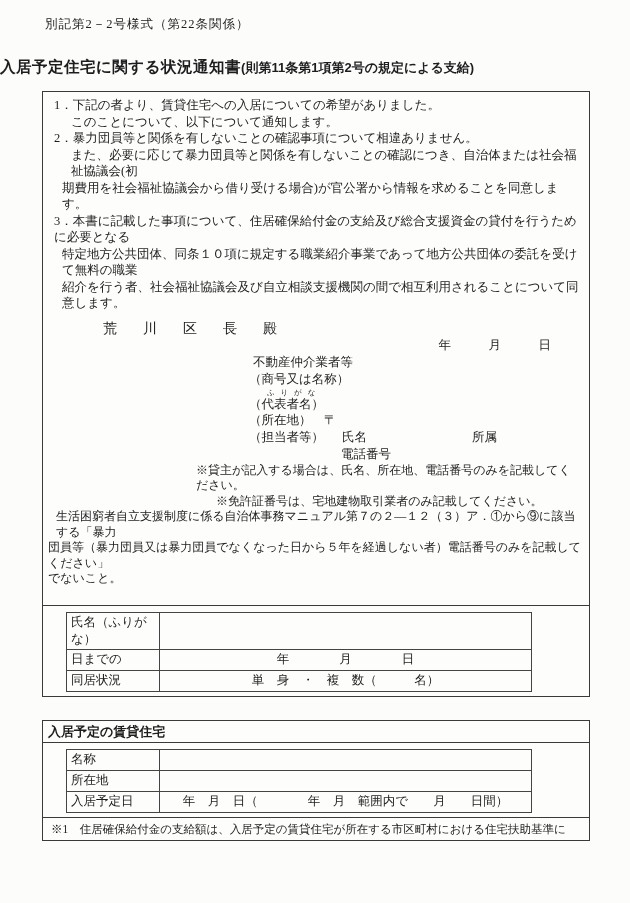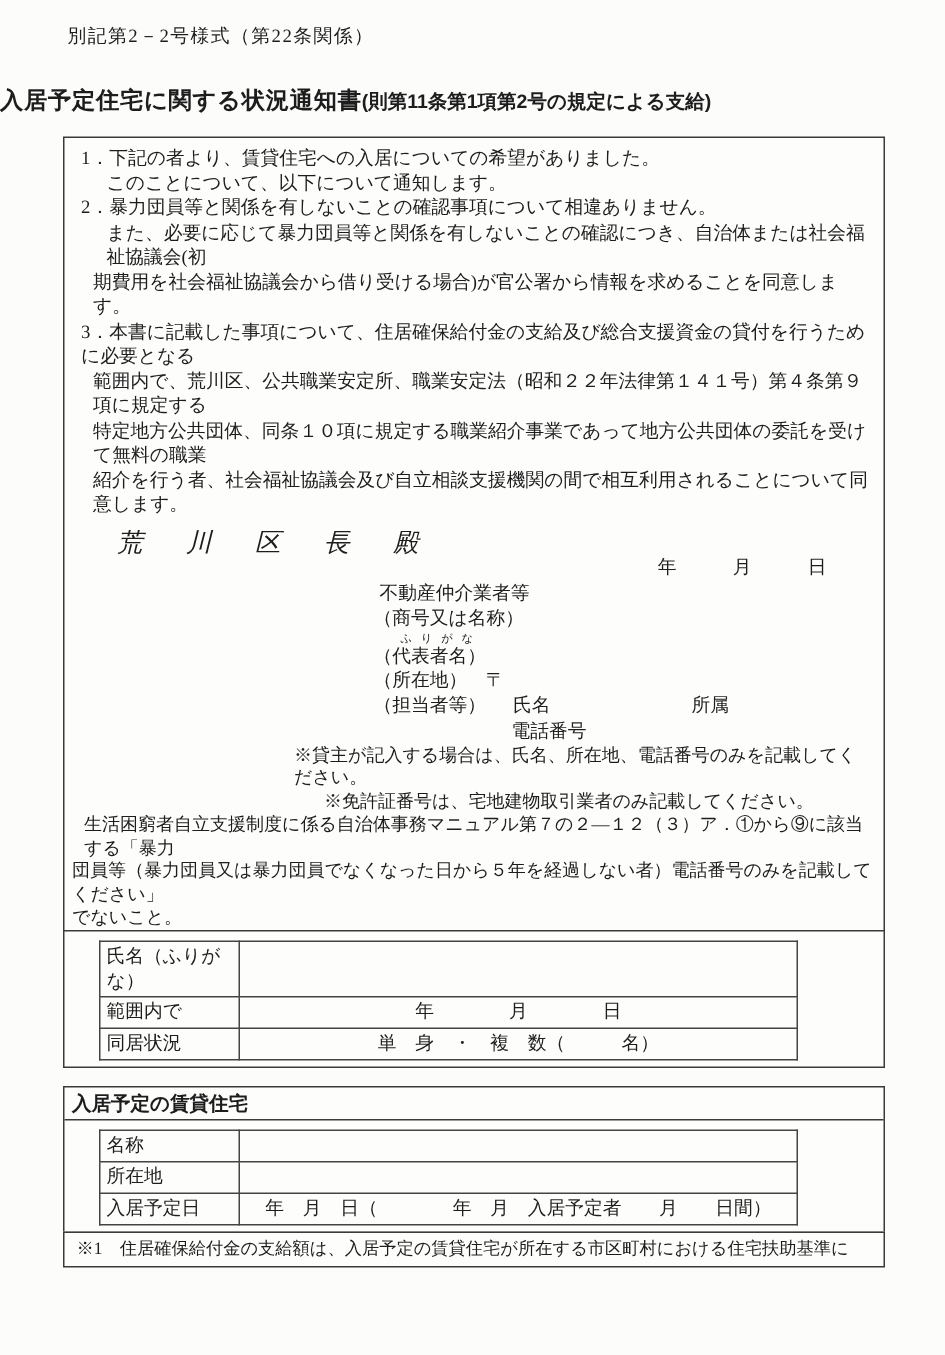--- a/index.html
+++ b/index.html
@@ -9,45 +9,45 @@
     font-family:"Liberation Serif","DejaVu Serif",serif;
     position:relative;
   }
   .formref{ margin:16px 0 0 45px; font-size:12.5px; letter-spacing:1px;}
   .titlebar{ margin-top:24px; font-family:"Liberation Sans","DejaVu Sans",sans-serif; font-weight:bold;}
   .t-main{ font-size:15.5px; letter-spacing:0.5px;}
   .t-paren{ font-size:13px;}
   .subtitle{ text-align:right; margin-right:28px; font-size:12.5px; font-weight:bold; font-style:italic;
     font-family:"Liberation Sans","DejaVu Sans",sans-serif;}
   .box{ margin-left:42px; width:548px; border:1px solid #3a3a3a; background:#fdfdfc;}
-  .box1{ margin-top:13px; padding:5px 6px 0 0;}
+  .box1{ margin-top:13px; padding:5px 6px 18px 0;}
   .nl{ font-size:12.5px; line-height:16.5px;}
   .i-num{ padding-left:11px;}
   .i-sub{ padding-left:28px;}
   .i-cont{ padding-left:19px;}
-  .addressee{ margin-top:8px; margin-left:35px; font-size:17px; letter-spacing:6px; line-height:17px;font-style:italic;}
+  .addressee{ margin-top:8px; margin-left:60px; font-size:14px; letter-spacing:6px; line-height:17px;}
   .dateline{ text-align:right; padding-right:32px; font-size:12.5px; line-height:17px;}
   .sig{ margin-left:206px; font-size:12.5px;}
   .s-line{ line-height:17px;}
   .s-head{ margin-left:4px;}
   .s-ruby{ font-size:7.5px; line-height:9px; margin-left:18px; letter-spacing:2px;}
   .s-rep{ line-height:15px;}
   .s-contact{ position:relative;}
   .nm-label{ margin-left:18px;}
-  .dept-label{ position:absolute; left:212px;}
+  .dept-label{ position:absolute; left:223px;}
   .s-phone{ margin-left:92px;}
   .anote{ font-size:12px; line-height:15.5px;}
   .a1{ margin-left:153px;}
   .a2{ margin-left:173px;}
   .bl{ font-size:12px; line-height:15.5px;}
   .b-head{ margin-left:6px;}
   .b1{ margin-left:13px;}
   .b2{ margin-left:5px;}
   .section{ margin-top:-1px;}
-  .section.gap{ margin-top:12px;}
+  .section.gap{ margin-top:23px;}
   .sec-h{ font-family:"Liberation Sans","DejaVu Sans",sans-serif; font-weight:bold; font-size:13px;
     line-height:21px; padding-left:5px; border-bottom:1px solid #3a3a3a;}
   table.ftable{ border-collapse:collapse; margin:6px 0 4px 23px; width:466px;
     font-size:12.5px;}
   table.ftable td{ border:1px solid #444; height:21px; padding:1px 4px;}
   td.lab{ width:93px; text-align:left;}
   td.val{ text-align:center;}
   .notes{ margin-top:-1px; padding:4px 4px 3px 0;}
   .note-l{ font-size:11.5px; line-height:15.5px;}
   .nm0{ padding-left:8px;}
@@ -63,21 +63,20 @@
     <span class="t-main">入居予定住宅に関する状況通知書</span><span class="t-paren">(則第11条第1項第2号の規定による支給)</span>
   </div>
 
   <div class="box box1">
     <div class="nl i-num">1．下記の者より、賃貸住宅への入居についての希望がありました。</div>
     <div class="nl i-sub">このことについて、以下について通知します。</div>
     <div class="nl i-num">2．暴力団員等と関係を有しないことの確認事項について相違ありません。</div>
     <div class="nl i-sub">また、必要に応じて暴力団員等と関係を有しないことの確認につき、自治体または社会福祉協議会(初</div>
     <div class="nl i-cont">期費用を社会福祉協議会から借り受ける場合)が官公署から情報を求めることを同意します。</div>
     <div class="nl i-num">3．本書に記載した事項について、住居確保給付金の支給及び総合支援資金の貸付を行うために必要となる</div>
-    <div class="nl i-cont">範囲内で、荒川区、公共職業安定所、職業安定法（昭和２２年法律第１４１号）第４条第９項に規定する</div>
     <div class="nl i-cont">特定地方公共団体、同条１０項に規定する職業紹介事業であって地方公共団体の委託を受けて無料の職業</div>
     <div class="nl i-cont">紹介を行う者、社会福祉協議会及び自立相談支援機関の間で相互利用されることについて同意します。</div>
 
     <div class="addressee">荒　川　区　長　殿</div>
     <div class="dateline">年　　　月　　　日</div>
 
     <div class="sig">
       <div class="s-line s-head">不動産仲介業者等</div>
       <div class="s-line">（商号又は名称）</div>
       <div class="s-ruby">ふ り が な</div>
@@ -98,21 +97,21 @@
   </div>
 
   <div class="box section">
     <table class="ftable">
       <tbody>
           <tr>
         <td class="lab">氏名（ふりがな）</td>
         <td class="val"></td>
       </tr>
       <tr>
-        <td class="lab">範囲内で</td>
+        <td class="lab">日までの</td>
         <td class="val">年　　　　月　　　　日</td>
       </tr>
       <tr>
         <td class="lab">同居状況</td>
         <td class="val">単　身　・　複　数（　　　名）</td>
       </tr>
     </tbody>
       </table>
   </div>
 
@@ -123,21 +122,21 @@
           <tr>
         <td class="lab">名称</td>
         <td class="val"></td>
       </tr>
       <tr>
         <td class="lab">所在地</td>
         <td class="val"></td>
       </tr>
       <tr>
         <td class="lab">入居予定日</td>
-        <td class="val">年　月　日（　　　　年　月　入居予定者　　月　　日間）</td>
+        <td class="val">年　月　日（　　　　年　月　範囲内で　　月　　日間）</td>
       </tr>
     </tbody>
       </table>
   </div>
 
   <div class="box notes">
     <div class="note-l nm0">※1　住居確保給付金の支給額は、入居予定の賃貸住宅が所在する市区町村における住宅扶助基準に</div>
 
   </div>
 

